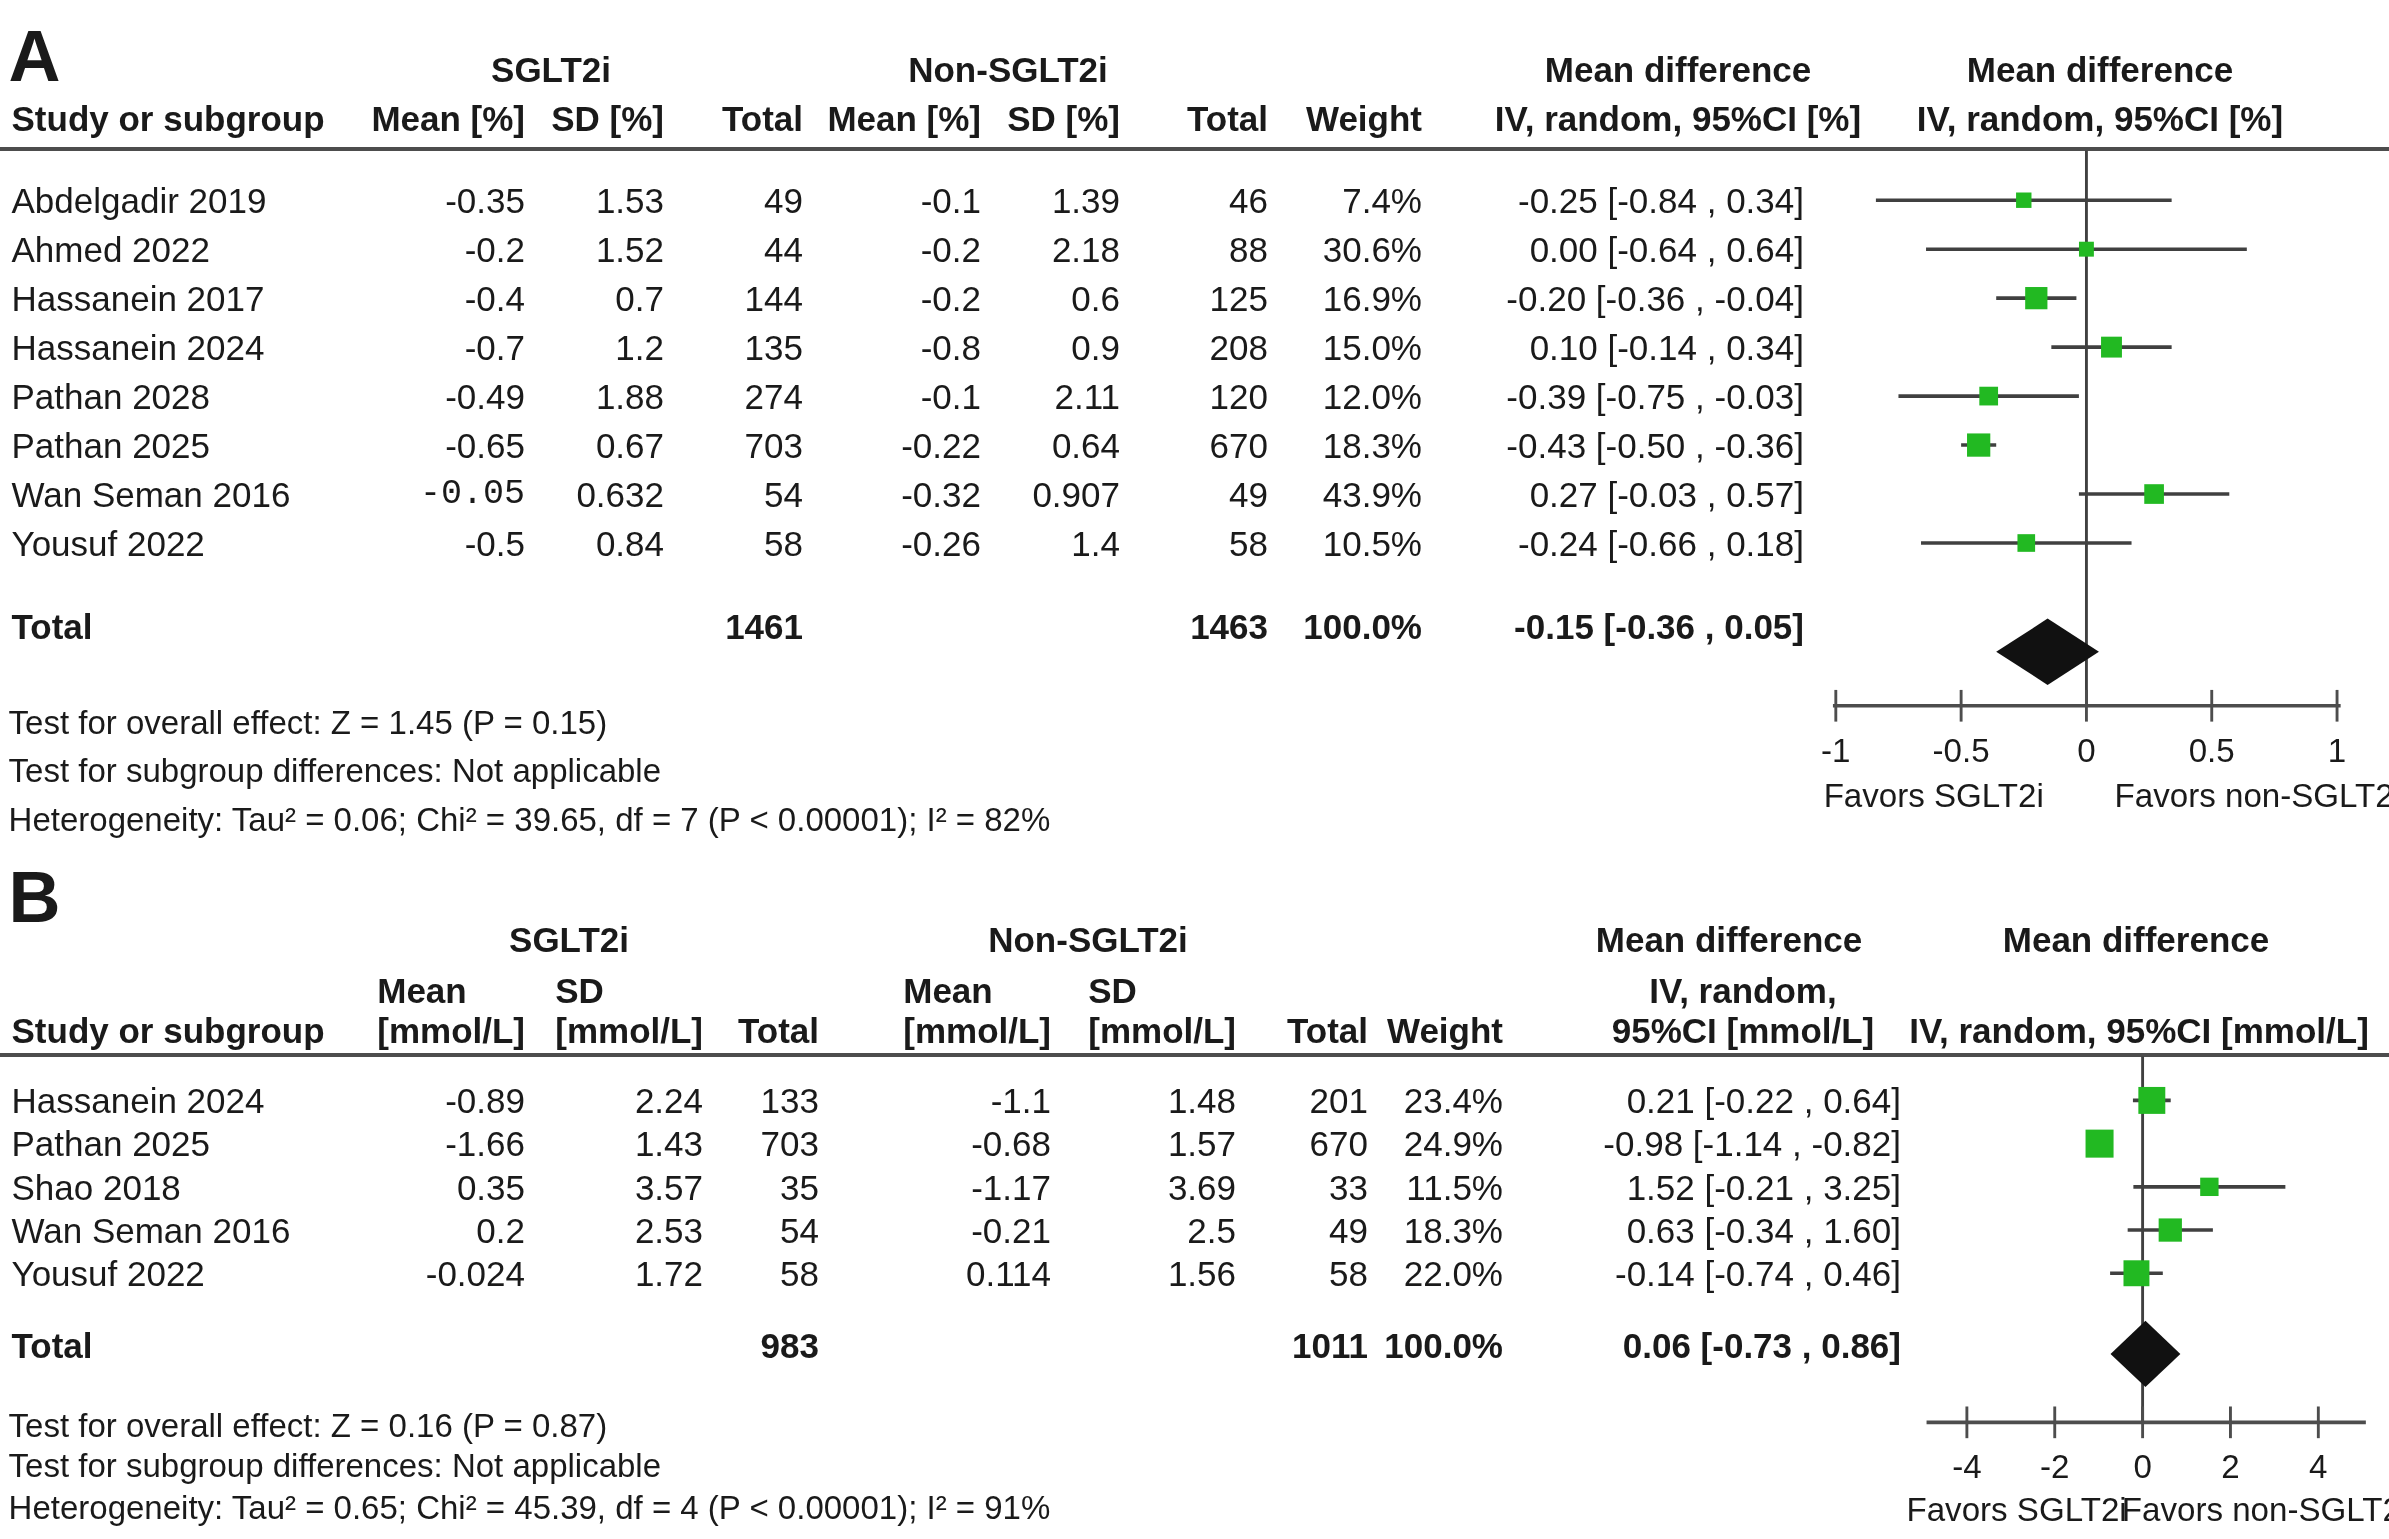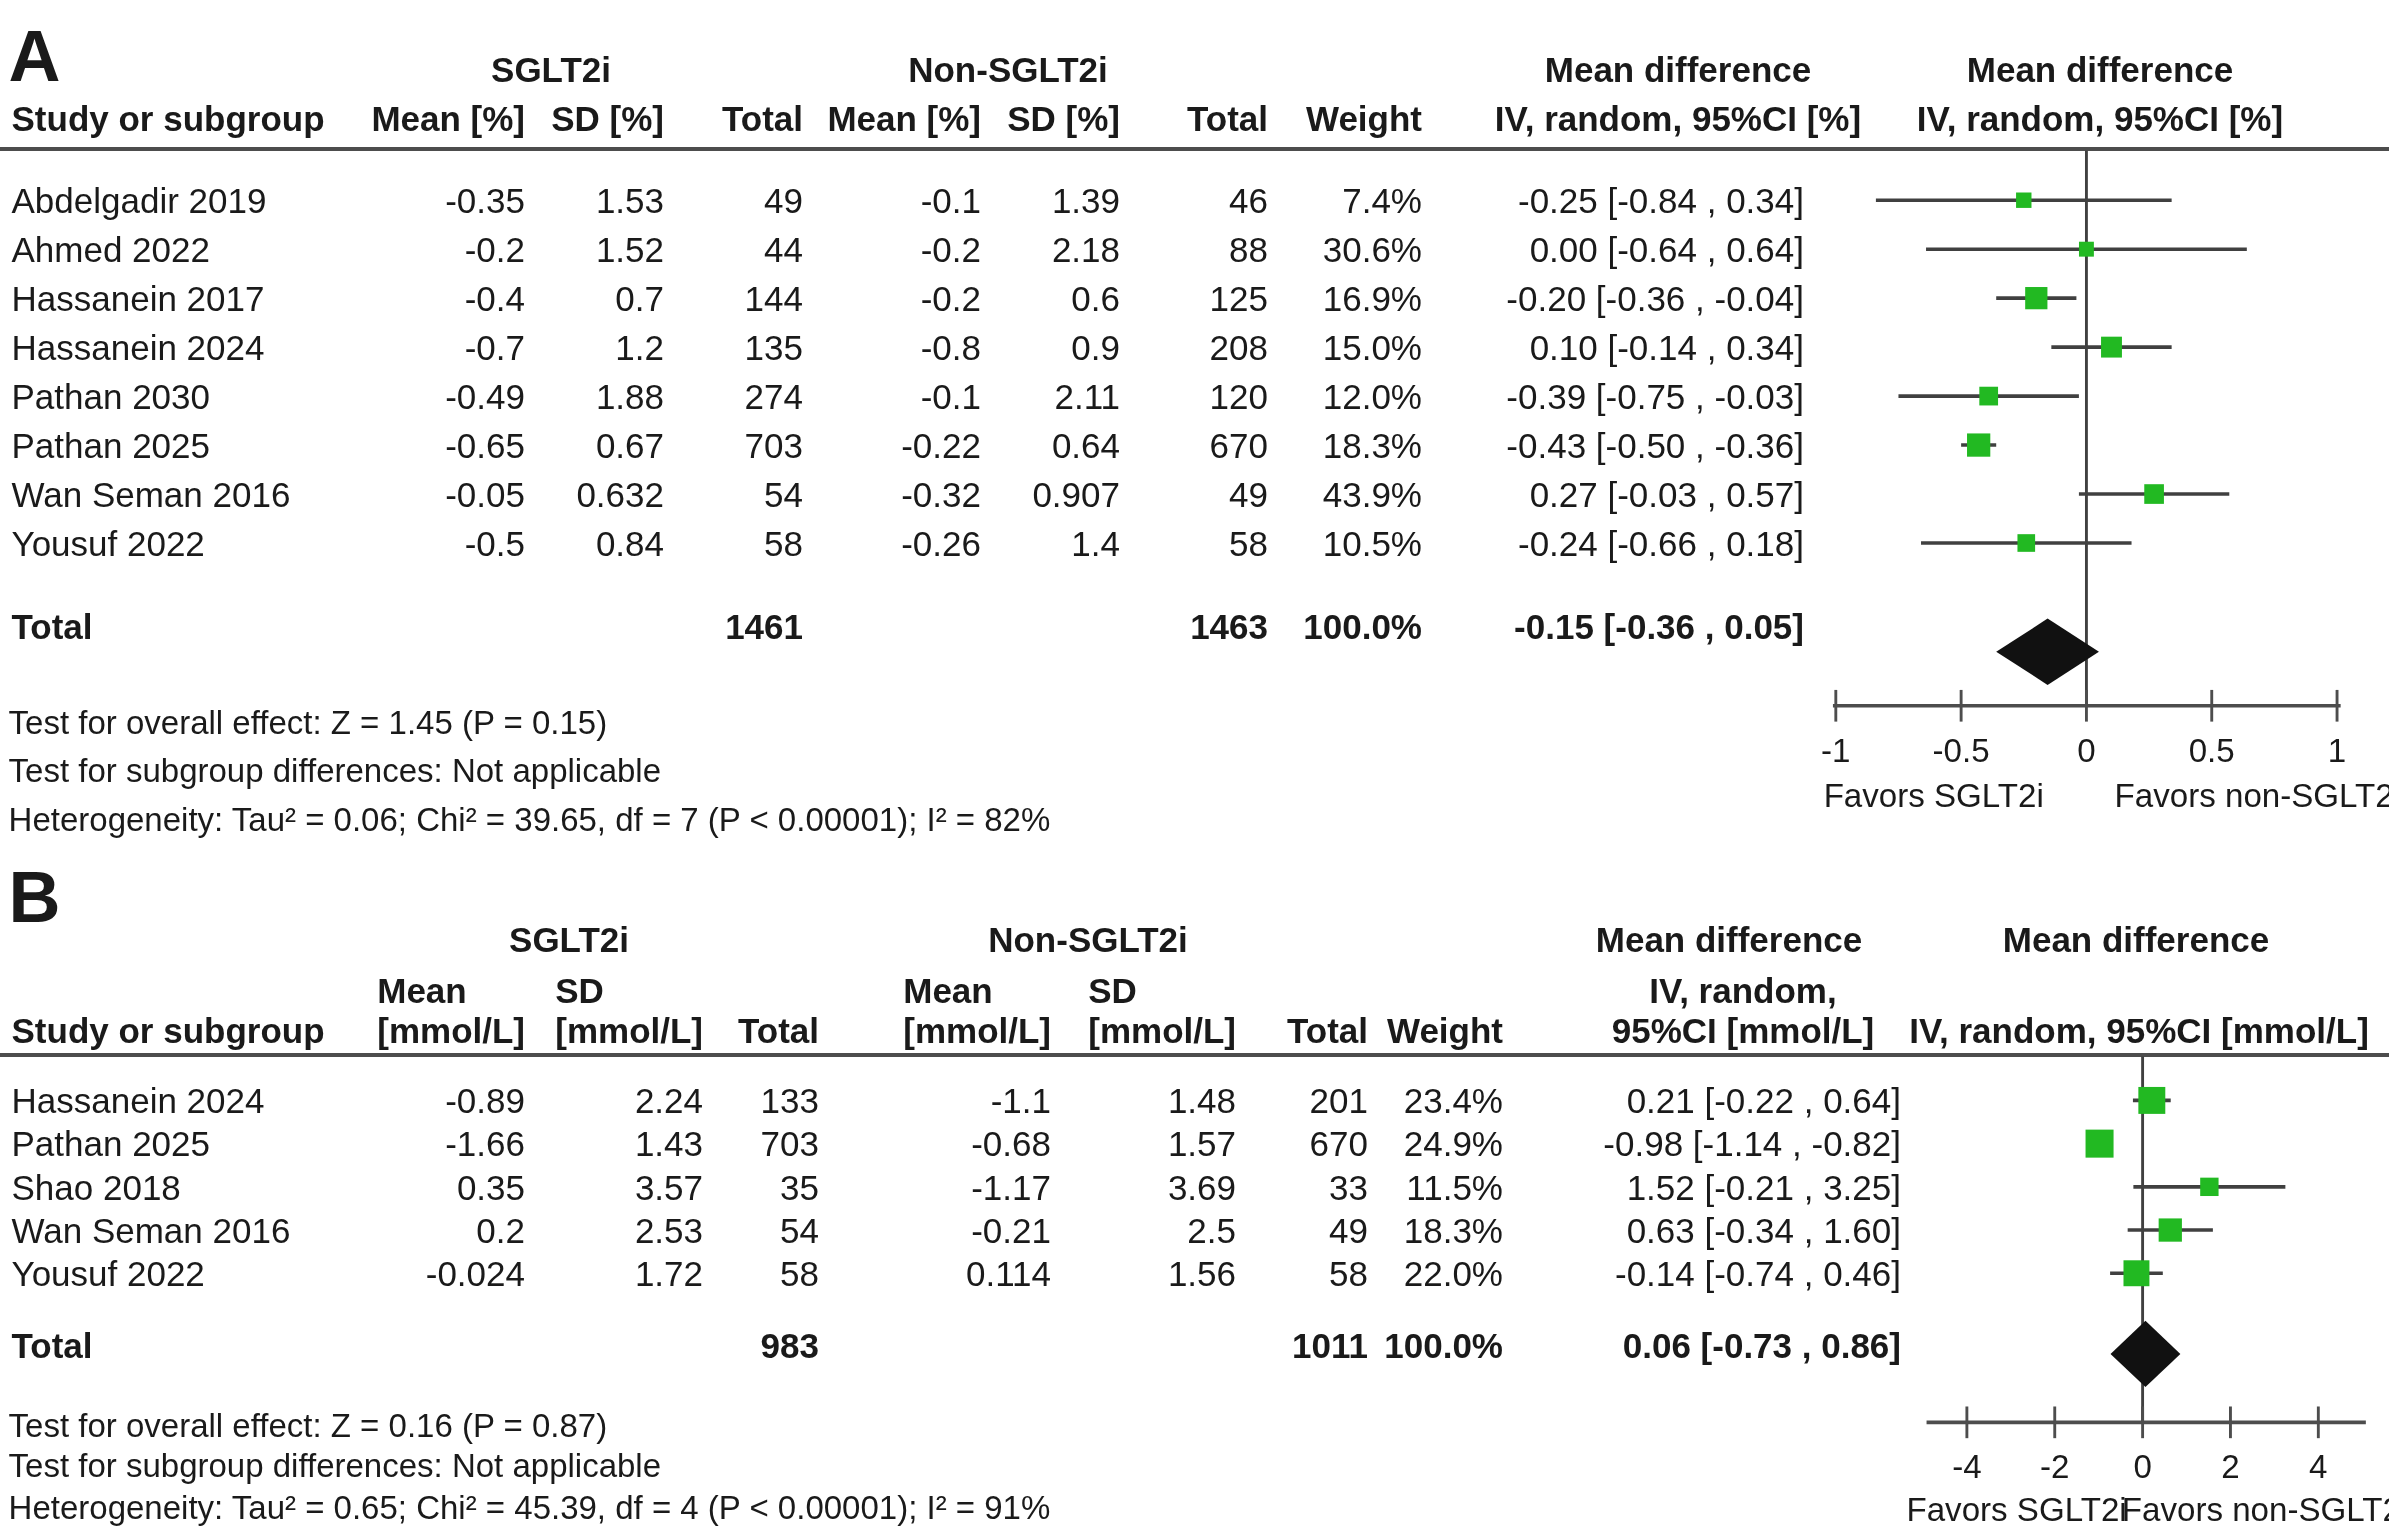--- a/index.html
+++ b/index.html
@@ -73,40 +73,40 @@
       <div class="abs cell num" style="top: 274px; height: 49px; line-height: 49px; right: 585px;">-0.20 [-0.36 , -0.04]</div>
       <div class="abs cell" style="top: 323px; height: 49px; line-height: 49px; left: 11.5px;">Hassanein 2024</div>
       <div class="abs cell num" style="top: 323px; height: 49px; line-height: 49px; right: 1864px;">-0.7</div>
       <div class="abs cell num" style="top: 323px; height: 49px; line-height: 49px; right: 1725px;">1.2</div>
       <div class="abs cell num" style="top: 323px; height: 49px; line-height: 49px; right: 1586px;">135</div>
       <div class="abs cell num" style="top: 323px; height: 49px; line-height: 49px; right: 1408px;">-0.8</div>
       <div class="abs cell num" style="top: 323px; height: 49px; line-height: 49px; right: 1269px;">0.9</div>
       <div class="abs cell num" style="top: 323px; height: 49px; line-height: 49px; right: 1121px;">208</div>
       <div class="abs cell num" style="top: 323px; height: 49px; line-height: 49px; right: 967px;">15.0%</div>
       <div class="abs cell num" style="top: 323px; height: 49px; line-height: 49px; right: 585px;">0.10 [-0.14 , 0.34]</div>
-      <div class="abs cell" style="top: 372px; height: 49px; line-height: 49px; left: 11.5px;">Pathan 2030</div>
+      <div class="abs cell" style="top: 372px; height: 49px; line-height: 49px; left: 11.5px;">Pathan 2028</div>
       <div class="abs cell num" style="top: 372px; height: 49px; line-height: 49px; right: 1864px;">-0.49</div>
       <div class="abs cell num" style="top: 372px; height: 49px; line-height: 49px; right: 1725px;">1.88</div>
       <div class="abs cell num" style="top: 372px; height: 49px; line-height: 49px; right: 1586px;">274</div>
       <div class="abs cell num" style="top: 372px; height: 49px; line-height: 49px; right: 1408px;">-0.1</div>
       <div class="abs cell num" style="top: 372px; height: 49px; line-height: 49px; right: 1269px;">2.11</div>
       <div class="abs cell num" style="top: 372px; height: 49px; line-height: 49px; right: 1121px;">120</div>
       <div class="abs cell num" style="top: 372px; height: 49px; line-height: 49px; right: 967px;">12.0%</div>
       <div class="abs cell num" style="top: 372px; height: 49px; line-height: 49px; right: 585px;">-0.39 [-0.75 , -0.03]</div>
       <div class="abs cell" style="top: 421px; height: 49px; line-height: 49px; left: 11.5px;">Pathan 2025</div>
       <div class="abs cell num" style="top: 421px; height: 49px; line-height: 49px; right: 1864px;">-0.65</div>
       <div class="abs cell num" style="top: 421px; height: 49px; line-height: 49px; right: 1725px;">0.67</div>
       <div class="abs cell num" style="top: 421px; height: 49px; line-height: 49px; right: 1586px;">703</div>
       <div class="abs cell num" style="top: 421px; height: 49px; line-height: 49px; right: 1408px;">-0.22</div>
       <div class="abs cell num" style="top: 421px; height: 49px; line-height: 49px; right: 1269px;">0.64</div>
       <div class="abs cell num" style="top: 421px; height: 49px; line-height: 49px; right: 1121px;">670</div>
       <div class="abs cell num" style="top: 421px; height: 49px; line-height: 49px; right: 967px;">18.3%</div>
       <div class="abs cell num" style="top: 421px; height: 49px; line-height: 49px; right: 585px;">-0.43 [-0.50 , -0.36]</div>
       <div class="abs cell" style="top: 470px; height: 49px; line-height: 49px; left: 11.5px;">Wan Seman 2016</div>
-      <div class="abs cell num" style="top: 470px; height: 49px; line-height: 49px; right: 1864px;">-0.05</div>
+      <div class="abs cell num" style="top: 470px; height: 49px; line-height: 49px; right: 1864px; font-family: Liberation Mono, monospace;">-0.05</div>
       <div class="abs cell num" style="top: 470px; height: 49px; line-height: 49px; right: 1725px;">0.632</div>
       <div class="abs cell num" style="top: 470px; height: 49px; line-height: 49px; right: 1586px;">54</div>
       <div class="abs cell num" style="top: 470px; height: 49px; line-height: 49px; right: 1408px;">-0.32</div>
       <div class="abs cell num" style="top: 470px; height: 49px; line-height: 49px; right: 1269px;">0.907</div>
       <div class="abs cell num" style="top: 470px; height: 49px; line-height: 49px; right: 1121px;">49</div>
       <div class="abs cell num" style="top: 470px; height: 49px; line-height: 49px; right: 967px;">43.9%</div>
       <div class="abs cell num" style="top: 470px; height: 49px; line-height: 49px; right: 585px;">0.27 [-0.03 , 0.57]</div>
       <div class="abs cell" style="top: 519px; height: 49px; line-height: 49px; left: 11.5px;">Yousuf 2022</div>
       <div class="abs cell num" style="top: 519px; height: 49px; line-height: 49px; right: 1864px;">-0.5</div>
       <div class="abs cell num" style="top: 519px; height: 49px; line-height: 49px; right: 1725px;">0.84</div>

